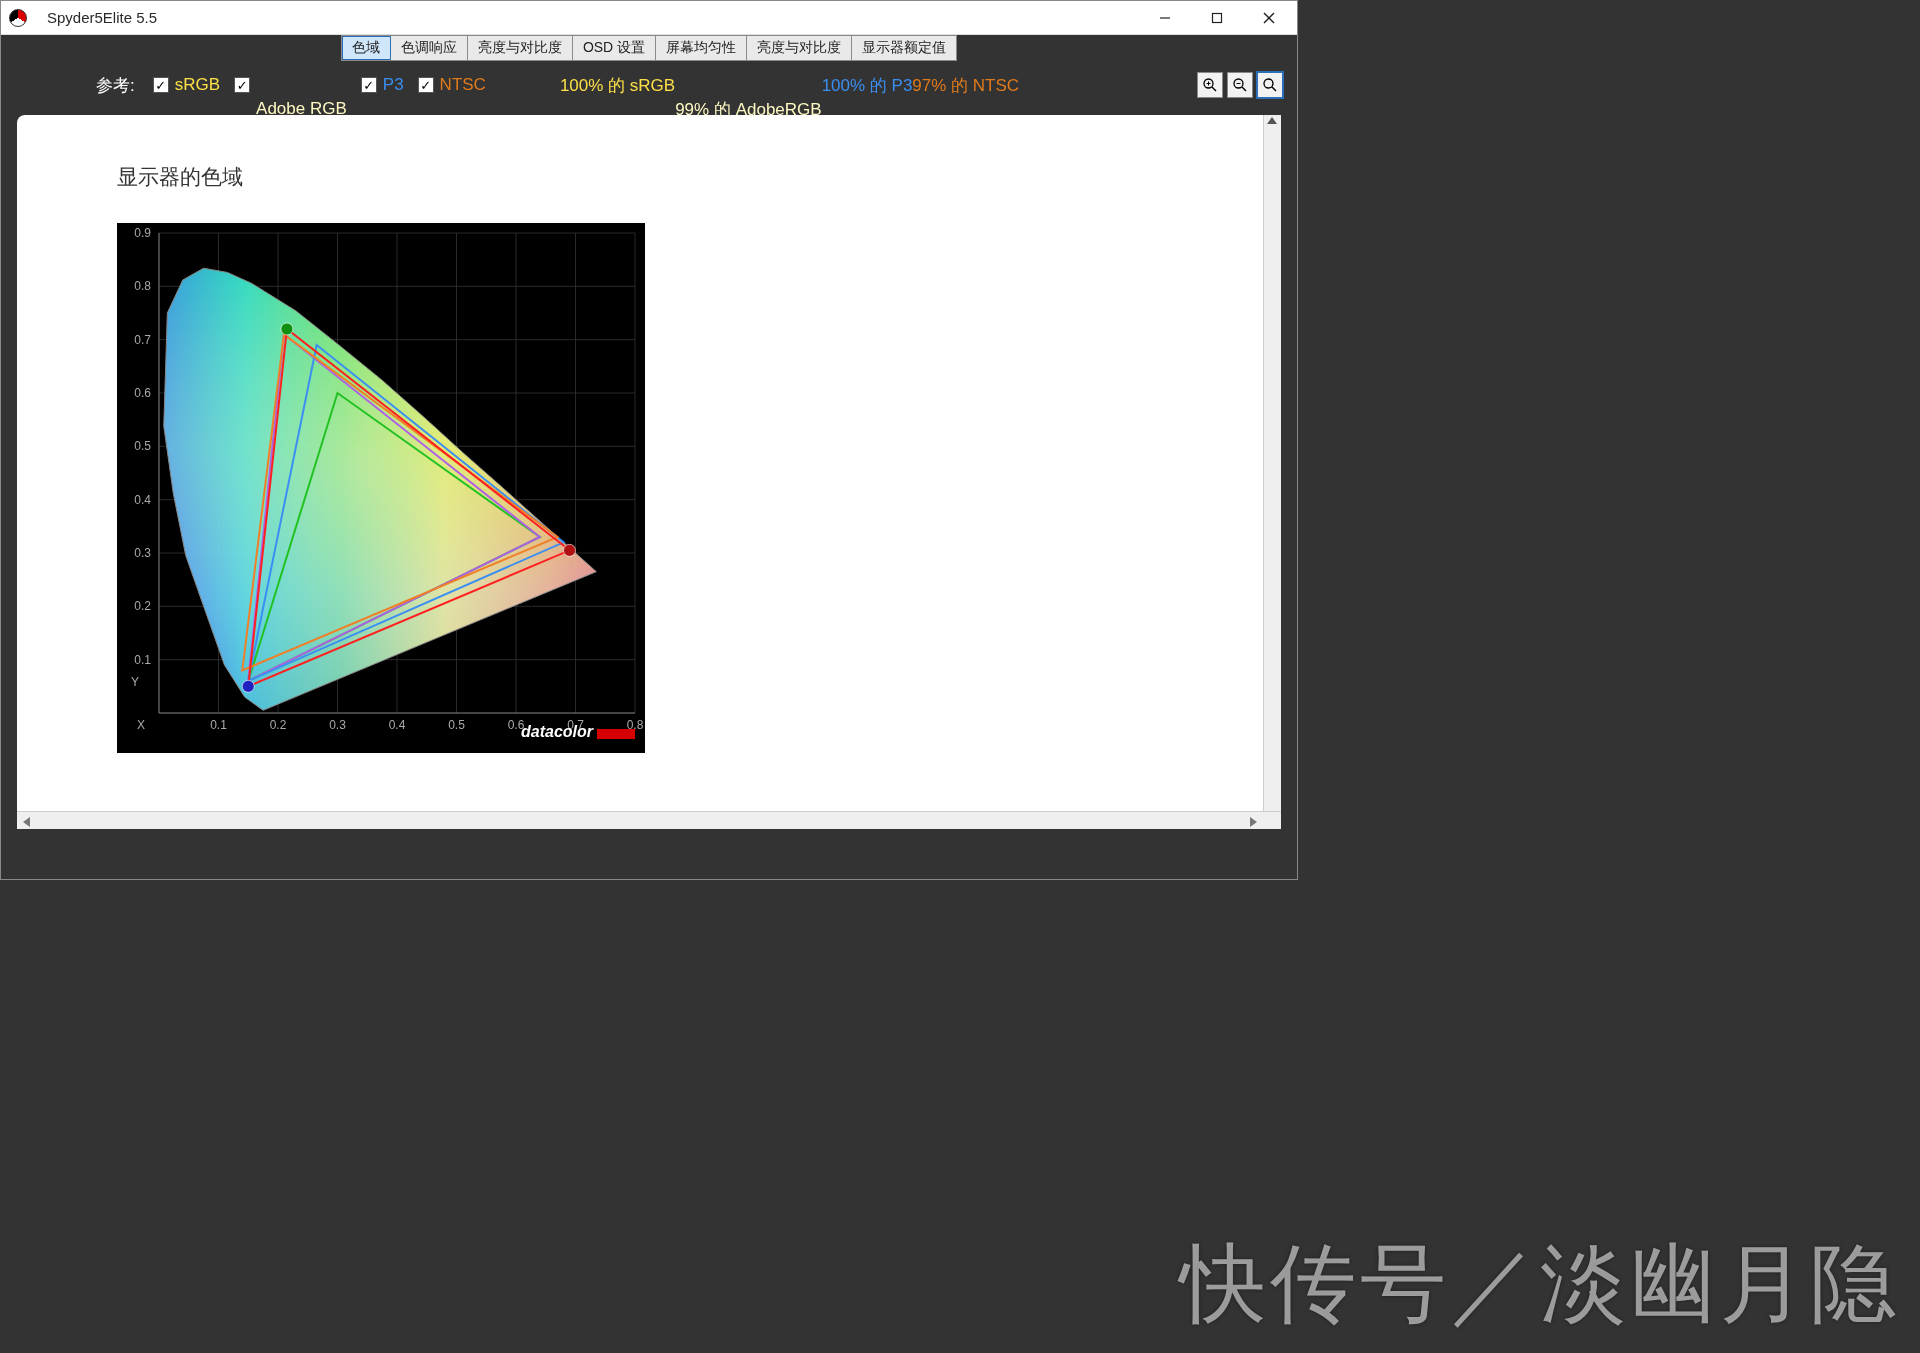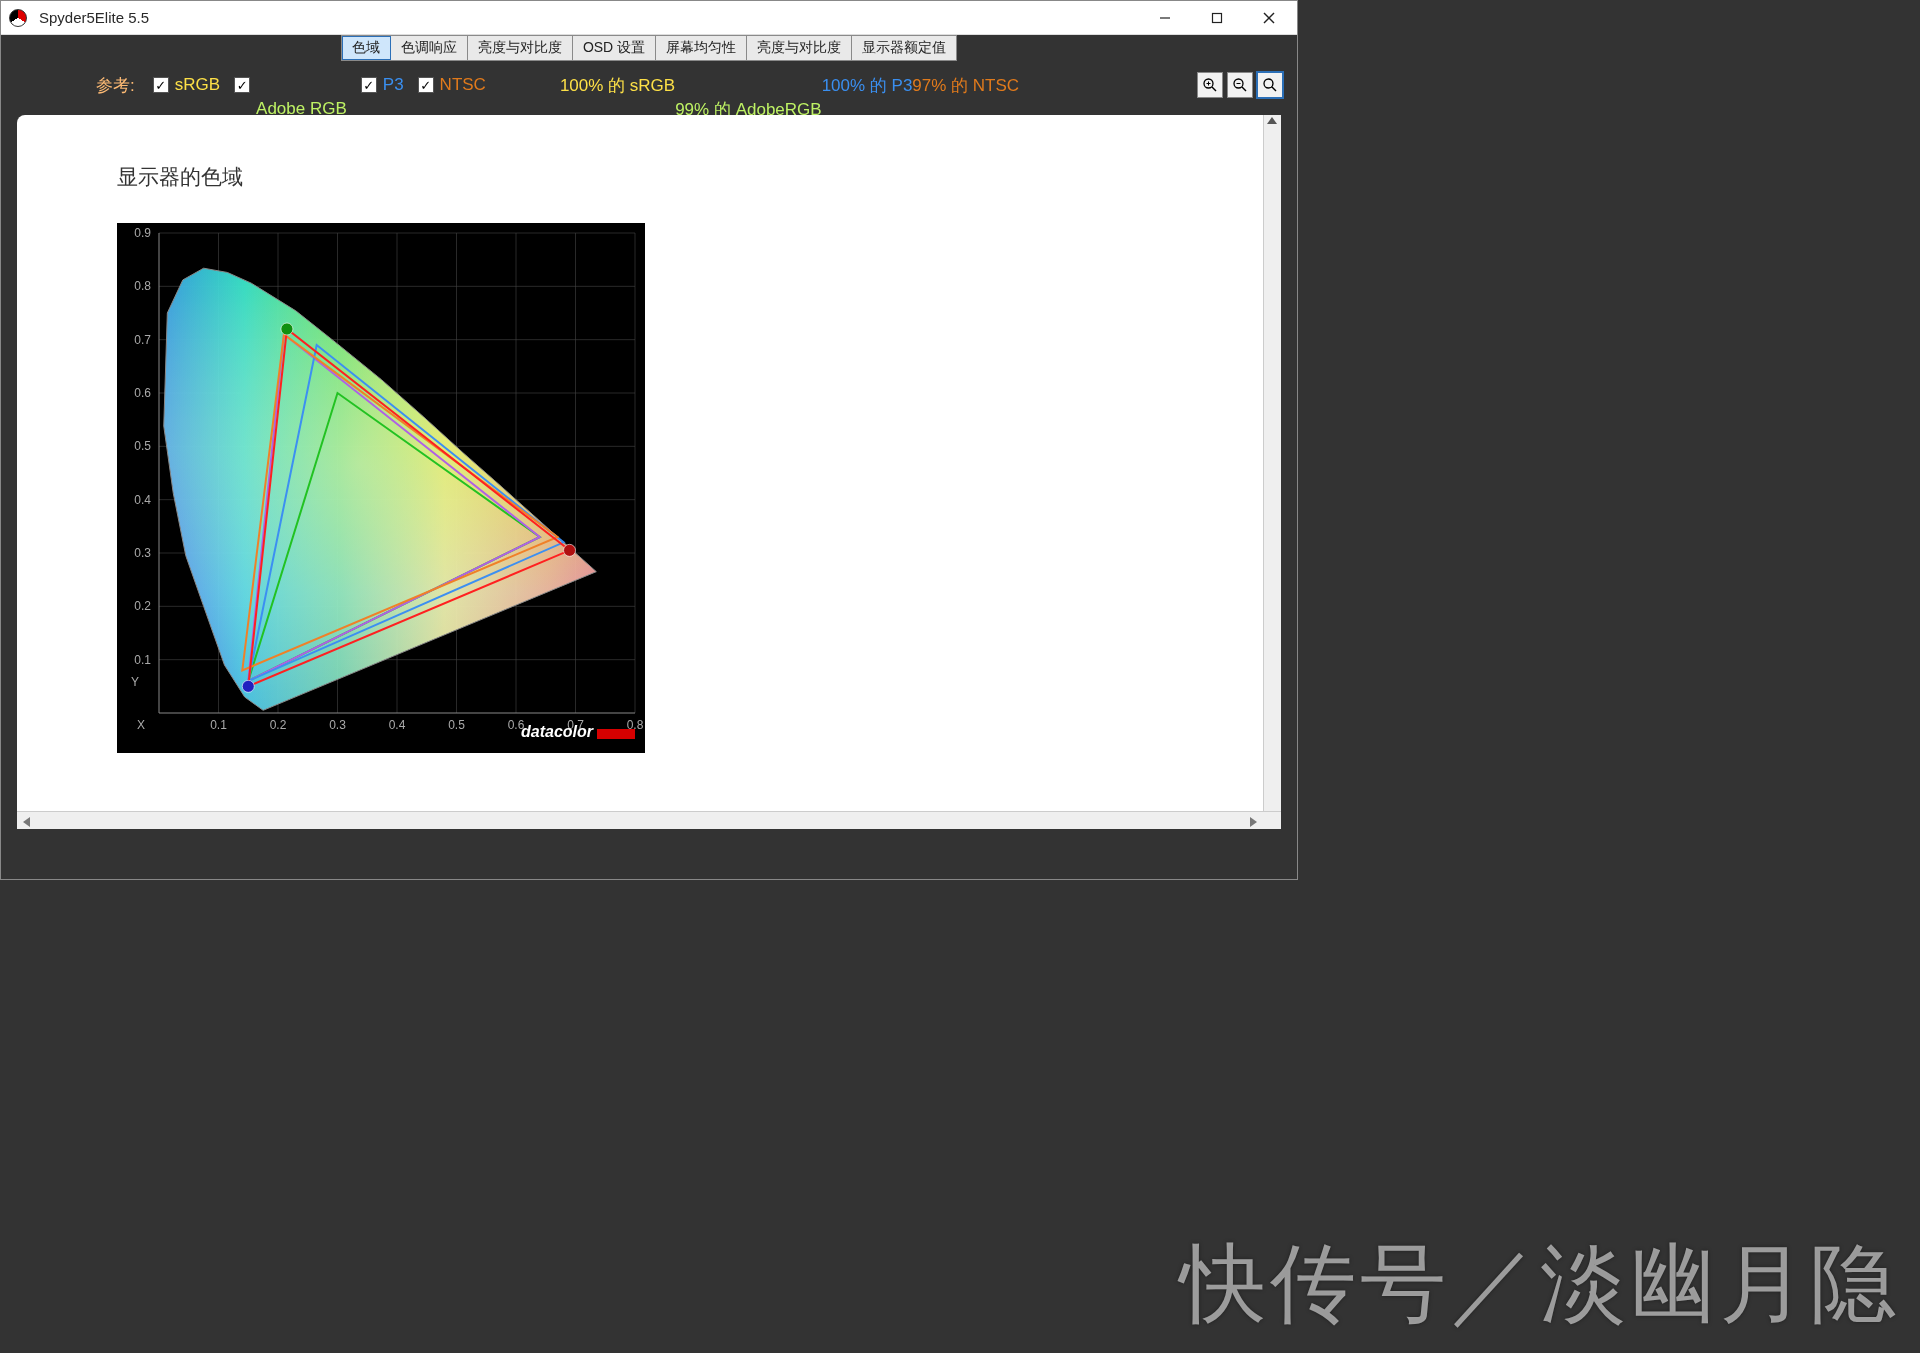--- a/index.html
+++ b/index.html
@@ -22,21 +22,21 @@
   }
   .titlebar {
     height: 34px;
     background: #ffffff;
     display: flex;
     align-items: center;
     justify-content: space-between;
     padding: 0 2px 0 8px;
     border-bottom: 1px solid #ddd;
   }
-  .title-left { display: flex; align-items: center; gap: 12px; }
+  .title-left { display: flex; align-items: center; gap: 20px; }
   .app-logo {
     width: 18px; height: 18px; border-radius: 50%;
     background: conic-gradient(#d00 0 120deg,#fff 120deg 240deg,#000 240deg 360deg);
     border:1px solid #333;
   }
   .title-text { font-size: 15px; color: #2a2a2a; }
   .win-controls { display: flex; }
   .win-btn {
     width: 52px; height: 34px;
     display: flex; align-items: center; justify-content: center;
@@ -75,29 +75,29 @@
   .ref-bar {
     height: 48px;
     background: #333333;
     display: flex;
     align-items: center;
     padding: 0 14px 0 95px;
     font-size: 17px;
     gap: 14px;
     color: #eee;
   }
-  .ref-label { color: #fdba74; margin-right: 4px; }
+  .ref-label { color: #ffffff; margin-right: 4px; }
   .chk {
     width: 16px; height: 16px; background: #fff;
     display:inline-flex; align-items:center; justify-content:center;
     font-size: 13px; color:#000; border:1px solid #555;
   }
   .legend-item { display:flex; align-items:center; gap:6px; }
   .c-srgb { color:#fde047;text-align:right; }
-  .c-adobe { color:#bef264;margin-top:48px; }
+  .c-adobe { color:#fef9c3;margin-top:48px; }
   .c-p3 { color:#3a8ff0; }
   .c-ntsc { color:#e07a1c; }
   .spacer { flex: 1 1 auto; }
   .coverage { display:flex; font-size:17px; align-items:center; }
   .zoom-tools { display:flex; gap:4px; margin-left:auto; }
   .zoom-btn {
     width: 26px; height: 26px; background:#f2f2f2; border:1px solid #888;
     display:flex;align-items:center;justify-content:center;
   }
   .zoom-btn.active { outline:2px solid #2b6fb7; outline-offset:-1px; }

